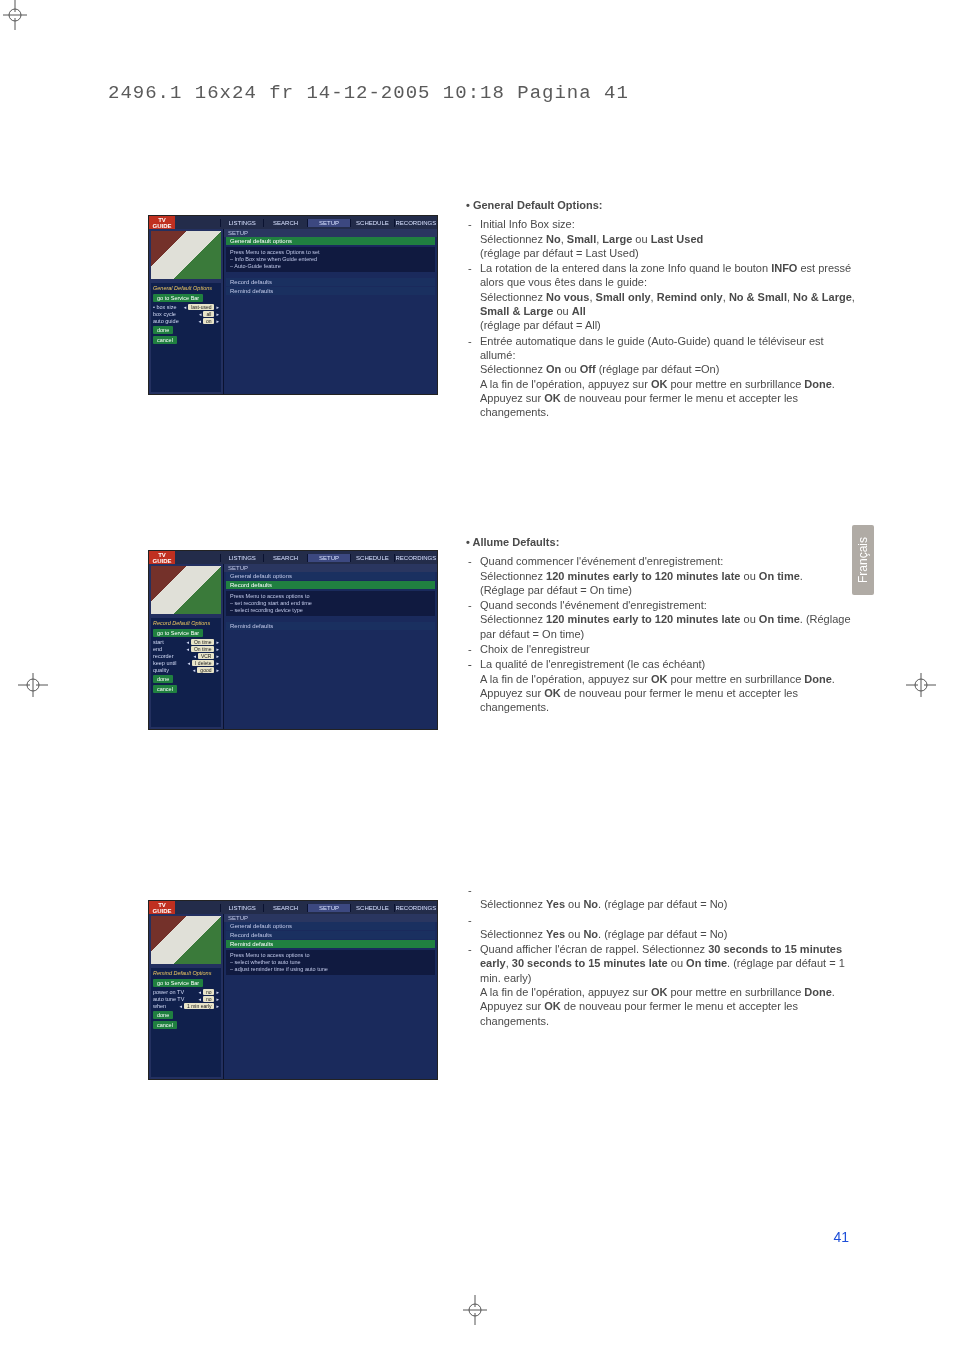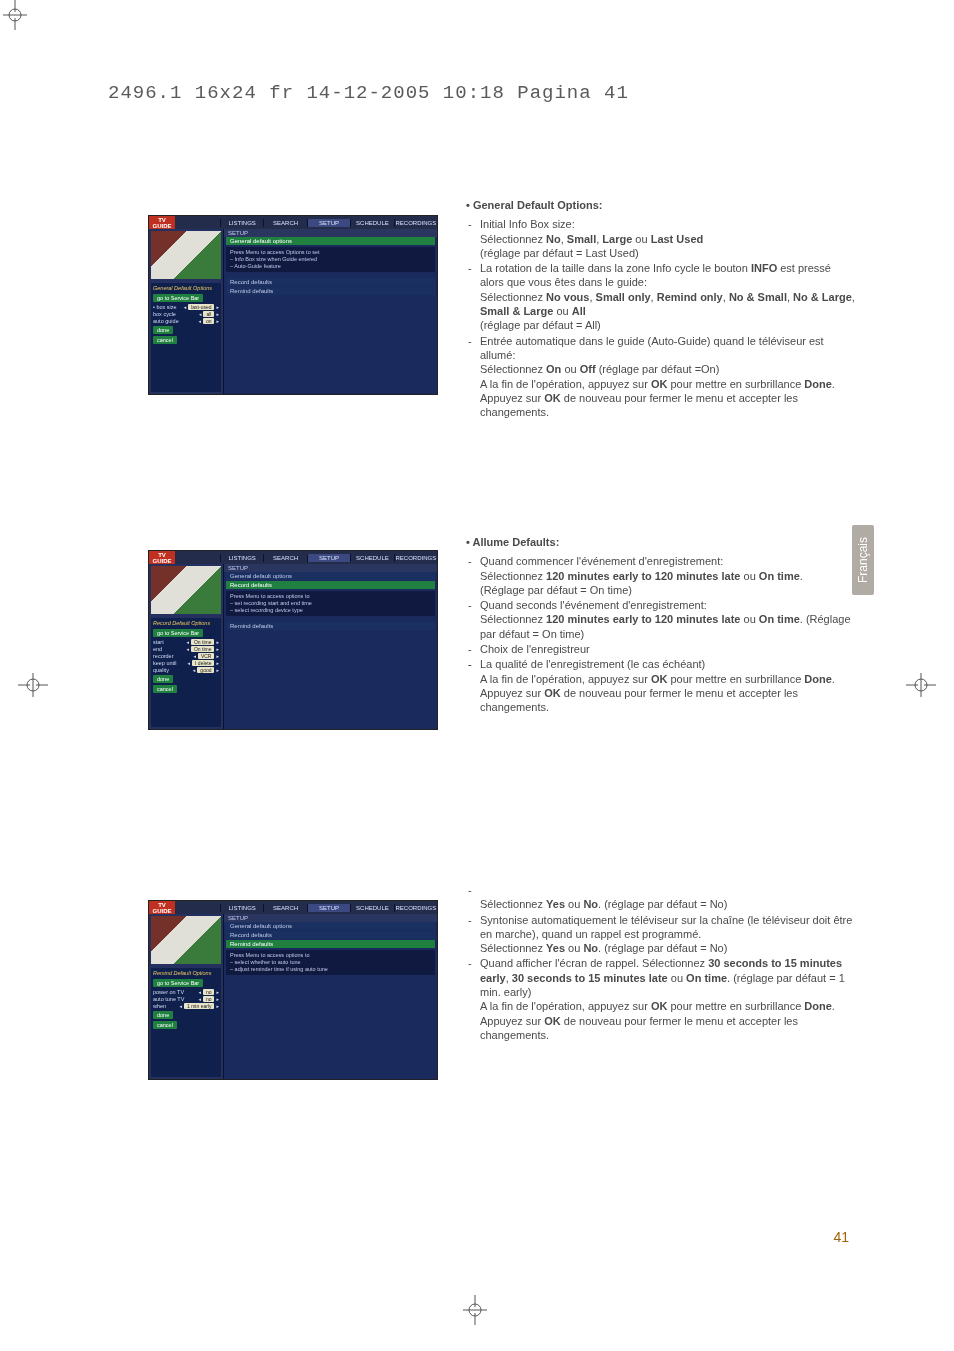--- a/index.html
+++ b/index.html
@@ -22,21 +22,21 @@
   }
   .crop-top {
     top: 90px; left: 450px; width: 30px; height: 30px;
   }
   .crop-top svg, .crop-bottom svg, .crop-left svg, .crop-right svg { display:block; }
   .page-number {
     position: absolute;
     bottom: 106px;
     right: 105px;
     font-size: 14px;
-    color: #a16207;
+    color: #1d4ed8;
   }
   .side-tab {
     position: absolute;
     right: 80px;
     top: 525px;
     height: 70px;
     width: 22px;
     background: #b0aba5;
     border-radius: 2px;
     display: flex;
@@ -357,21 +357,21 @@
 
 <div class="texts-col" style="top:198px;">
   <div class="block">
     <div class="btitle">General Default Options:</div>
     <div class="item"><span class="dash">-</span>
       <span>Initial Info Box size:</span><br>
       <span>Sélectionnez </span><span class="b">No</span><span>, </span><span class="b">Small</span><span>, </span><span class="b">Large</span><span> ou </span><span class="b">Last Used</span><br>
       <span>(réglage par défaut = Last Used)</span>
     </div>
     <div class="item"><span class="dash">-</span>
-      <span>La rotation de la taille dans la zone Info cycle le bouton </span><span class="b">INFO</span><span> est pressé alors que vous êtes dans le guide:</span><br>
+      <span>La rotation de la entered dans la zone Info quand le bouton </span><span class="b">INFO</span><span> est pressé alors que vous êtes dans le guide:</span><br>
       <span>Sélectionnez </span><span class="b">No vous</span><span>, </span><span class="b">Small only</span><span>, </span><span class="b">Remind only</span><span>, </span><span class="b">No &amp; Small</span><span>, </span><span class="b">No &amp; Large</span><span>, </span><span class="b">Small &amp; Large</span><span> ou </span><span class="b">All</span><br>
       <span>(réglage par défaut = All)</span>
     </div>
     <div class="item"><span class="dash">-</span>
       <span>Entrée automatique dans le guide (Auto-Guide) quand le téléviseur est allumé:</span><br>
       <span>Sélectionnez </span><span class="b">On</span><span> ou </span><span class="b">Off</span><span> (réglage par défaut =On)</span><br>
       <span>A la fin de l'opération, appuyez sur </span><span class="b">OK</span><span> pour mettre en surbrillance </span><span class="b">Done</span><span>.</span><br>
       <span>Appuyez sur </span><span class="b">OK</span><span> de nouveau pour fermer le menu et accepter les changements.</span>
     </div>
   </div>
@@ -399,21 +399,21 @@
   </div>
 </div>
 
 <div class="texts-col" style="top:883px;">
   <div class="block">
     <div class="item"><span class="dash">-</span>
       <br>
       <span>Sélectionnez </span><span class="b">Yes</span><span> ou </span><span class="b">No</span><span>. (réglage par défaut = No)</span>
     </div>
     <div class="item"><span class="dash">-</span>
-      <span>Syntonise automatiquement le téléviseur sur la chaîne (le téléviseur doit être en marche), quand un rappel est programmé.</span><br>
+      <br>
       <span>Sélectionnez </span><span class="b">Yes</span><span> ou </span><span class="b">No</span><span>. (réglage par défaut = No)</span>
     </div>
     <div class="item"><span class="dash">-</span>
       <span>Quand afficher l'écran de rappel. Sélectionnez </span><span class="b">30 seconds to 15 minutes early</span><span>, </span><span class="b">30 seconds to 15 minutes late</span><span> ou </span><span class="b">On time</span><span>. (réglage par défaut = 1 min. early)</span><br>
       <span>A la fin de l'opération, appuyez sur </span><span class="b">OK</span><span> pour mettre en surbrillance </span><span class="b">Done</span><span>.</span><br>
       <span>Appuyez sur </span><span class="b">OK</span><span> de nouveau pour fermer le menu et accepter les changements.</span>
     </div>
   </div>
 </div>
 

